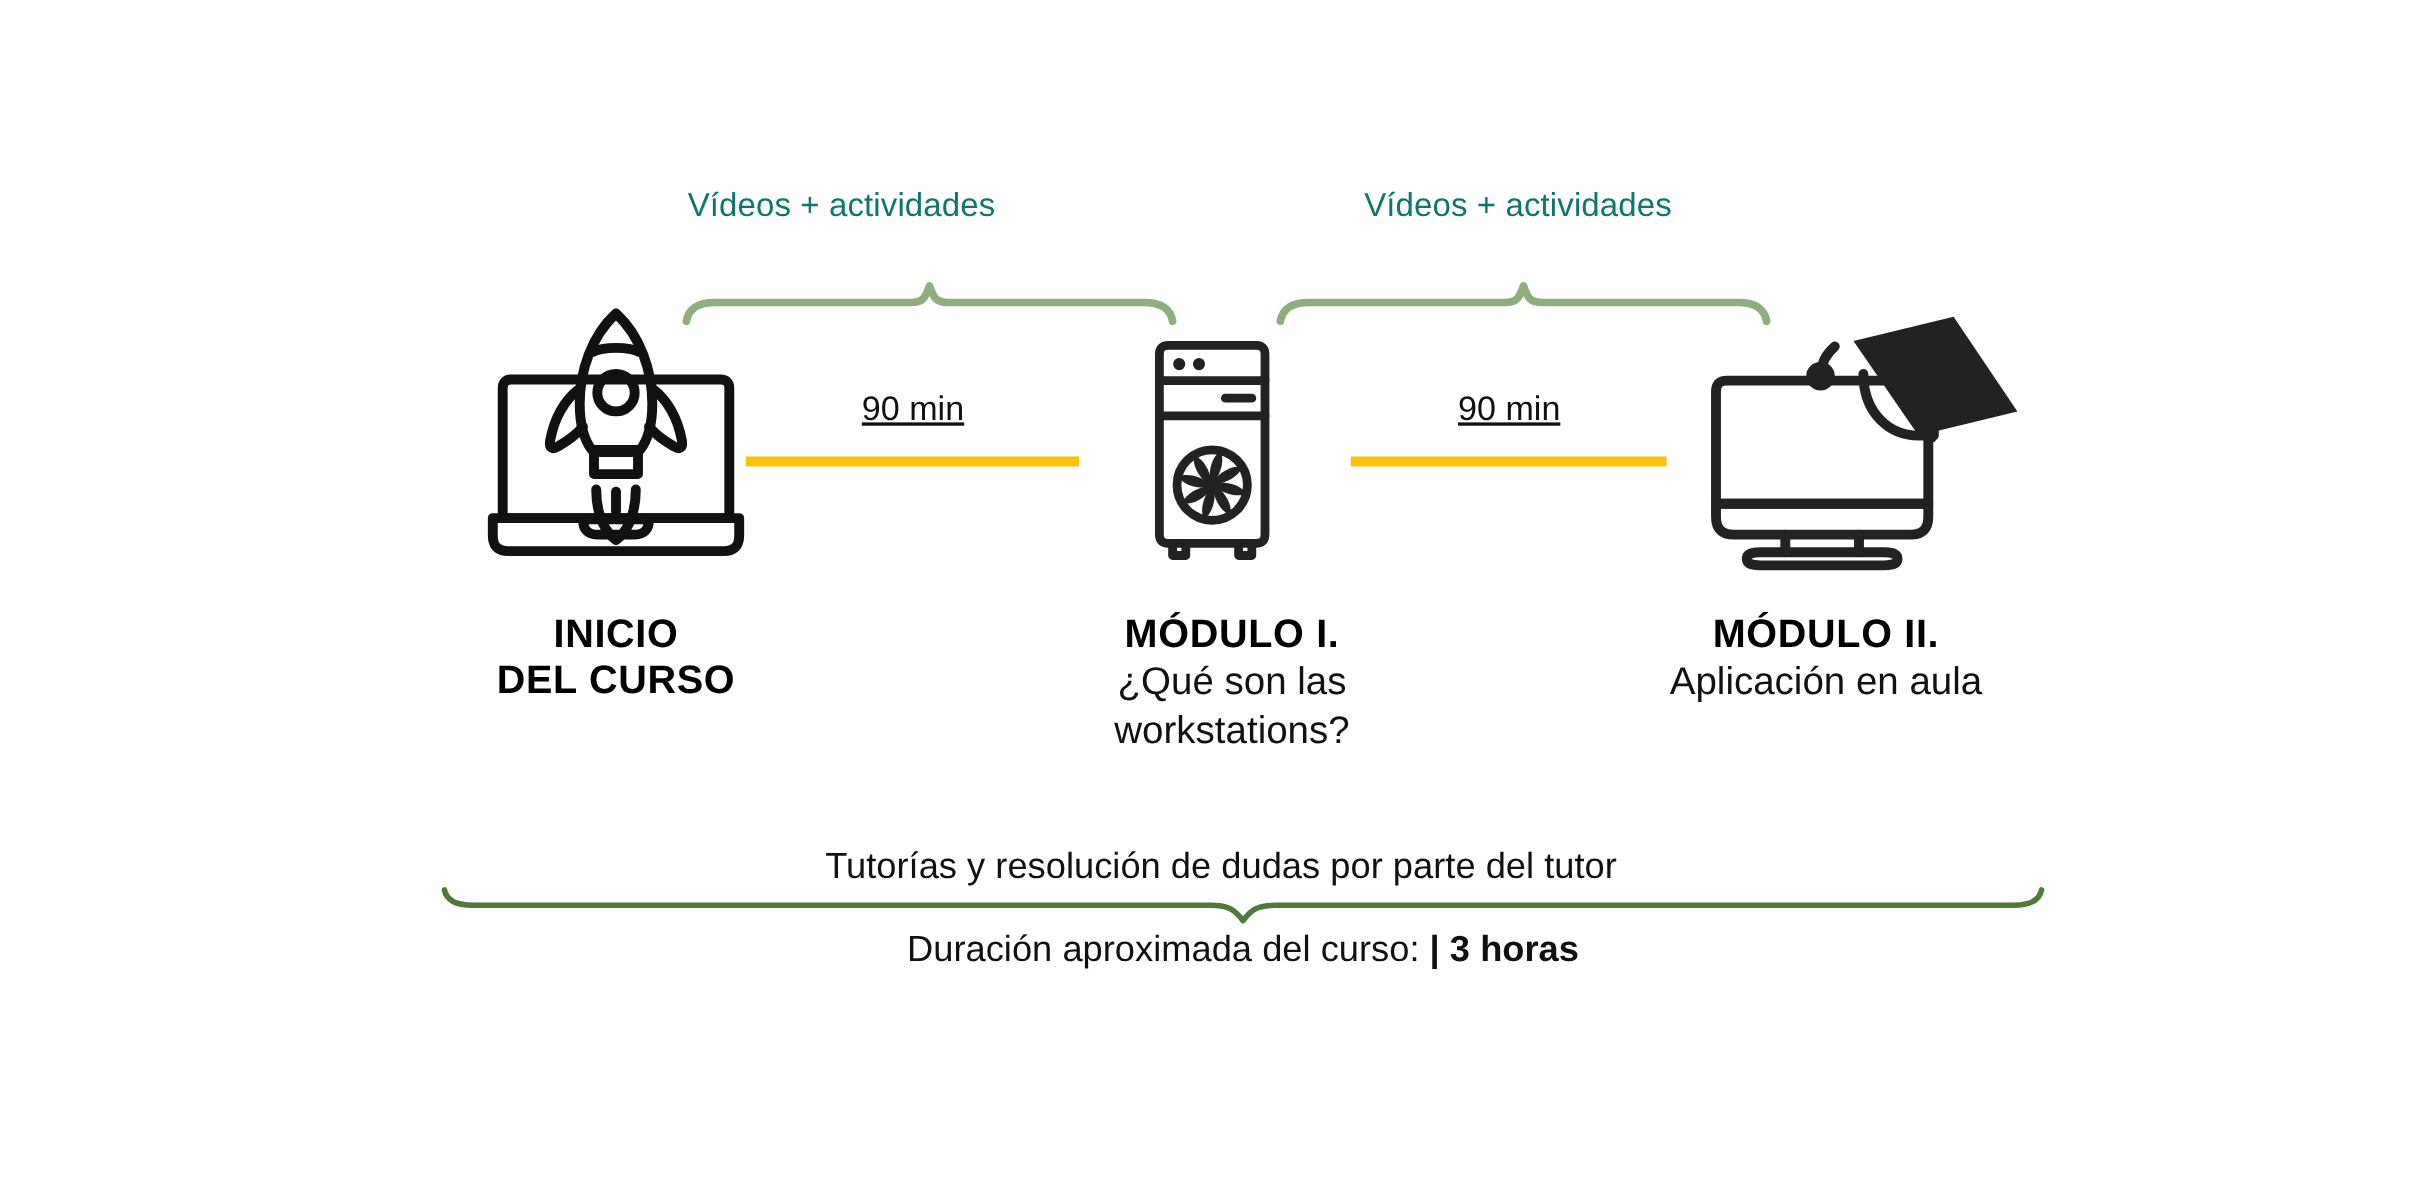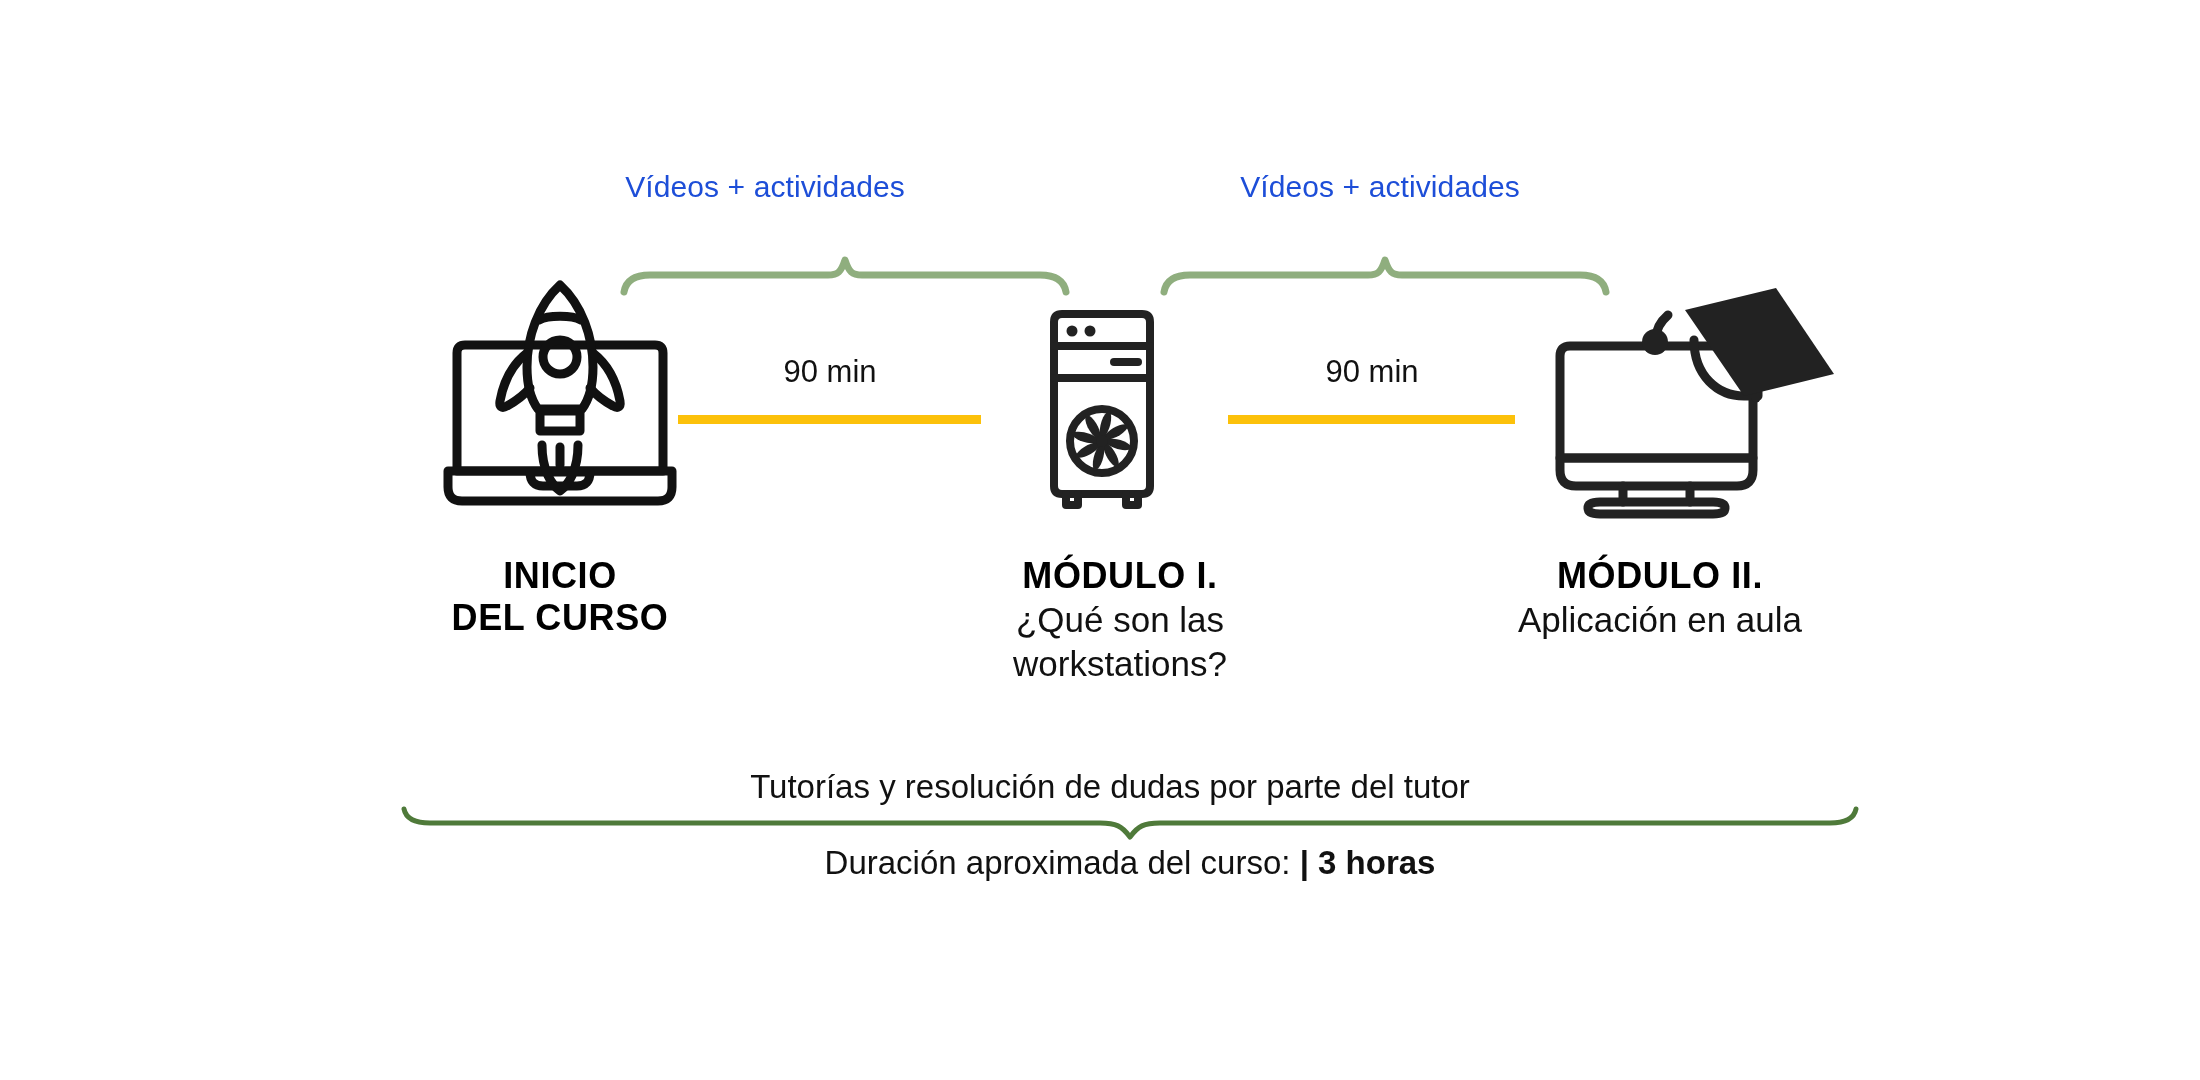--- a/index.html
+++ b/index.html
@@ -23,41 +23,42 @@
     inset: 0;
   }
 
   
   .seg-label {
     position: absolute;
     text-align: center;
     font-size: 30px;
     font-weight: 400;
     letter-spacing: 0.1px;
-    color: #1d4ed8;
+    color: #0f766e;
     white-space: nowrap;
     line-height: 1.1;
   }
 
   
   .brace-top {
     position: absolute;
     height: 46px;
   }
   .brace-top svg { display: block; width: 100%; height: 100%; overflow: visible; }
 
   
   .dur-label {
     position: absolute;
     text-align: center;
     font-size: 31px;
     font-weight: 400;
     color: #111111;
     white-space: nowrap;
     line-height: 1.1;
+    text-decoration: underline;
   }
 
   
   .bar-yellow {
     position: absolute;
     height: 9px;
     border-radius: 0px;
   }
 
   

